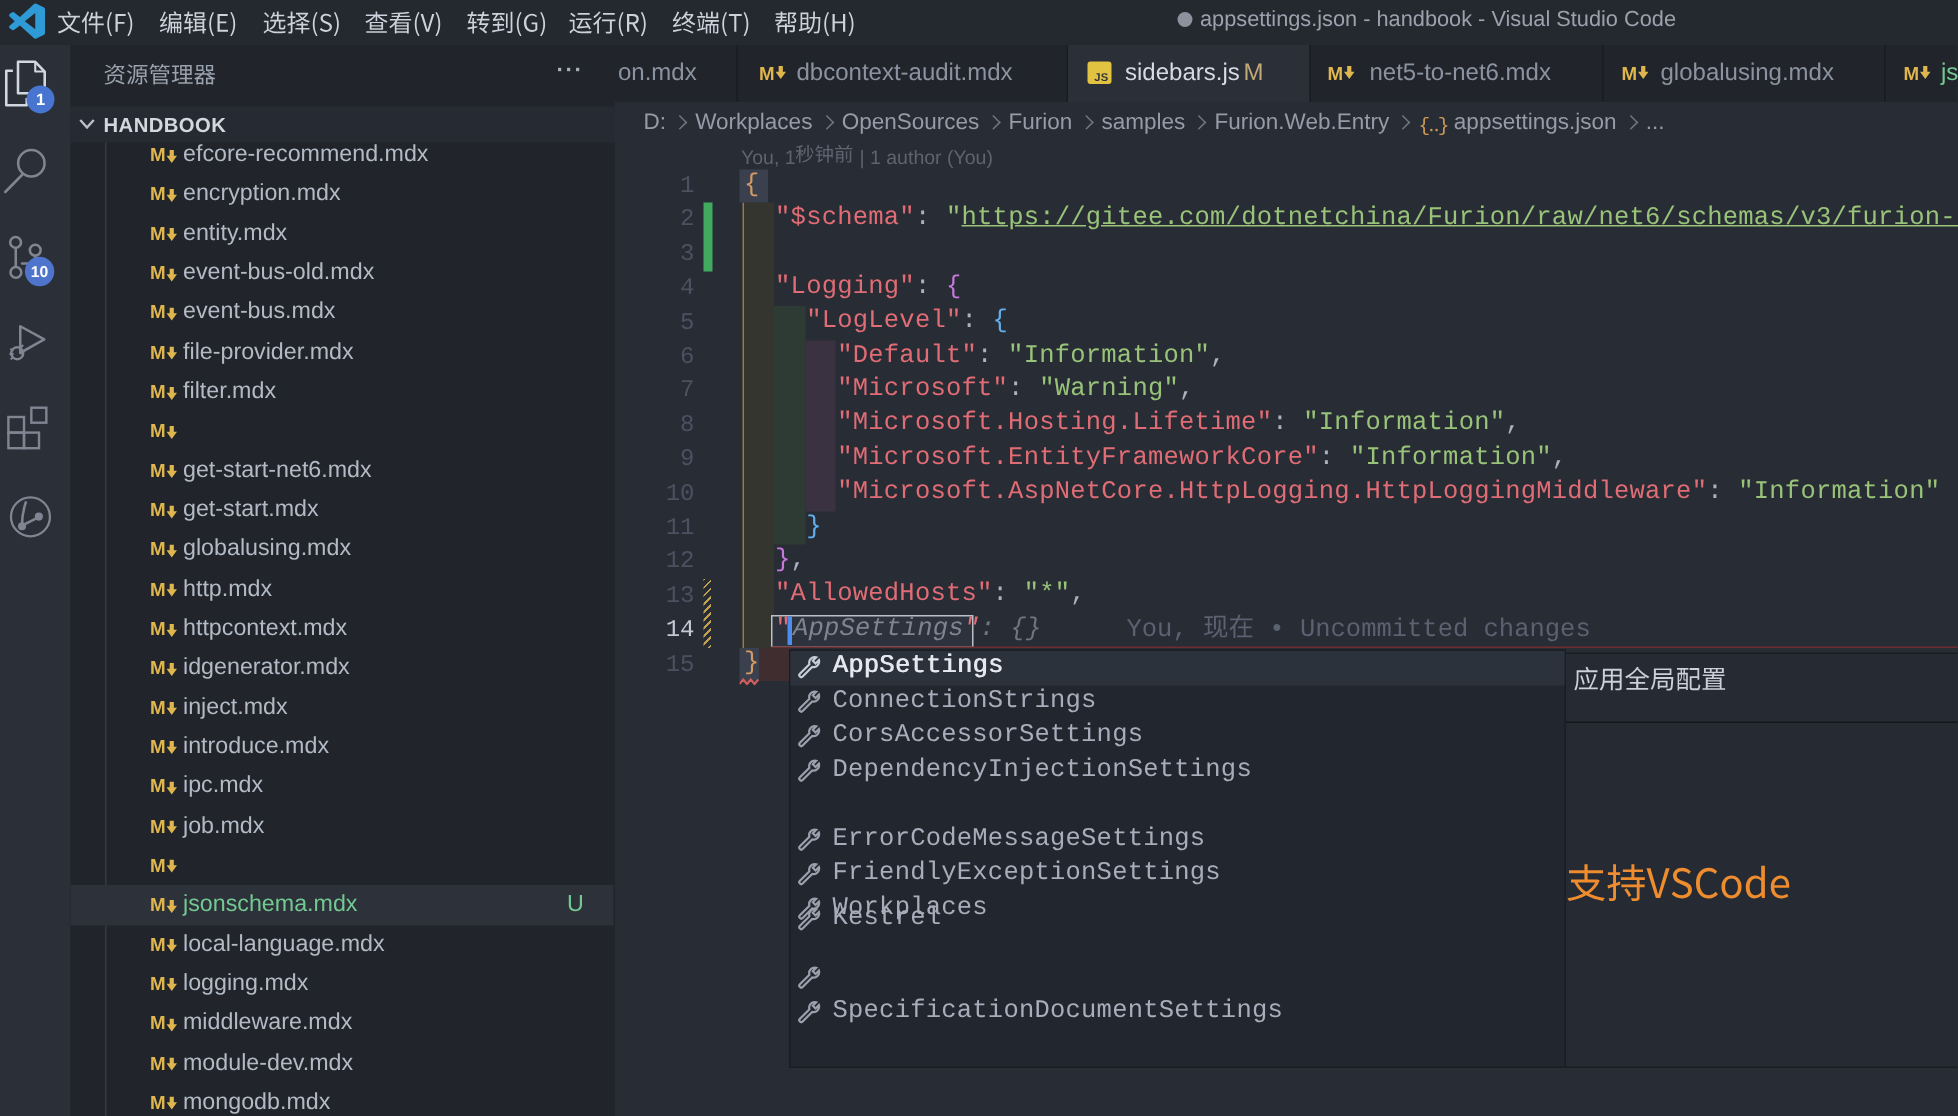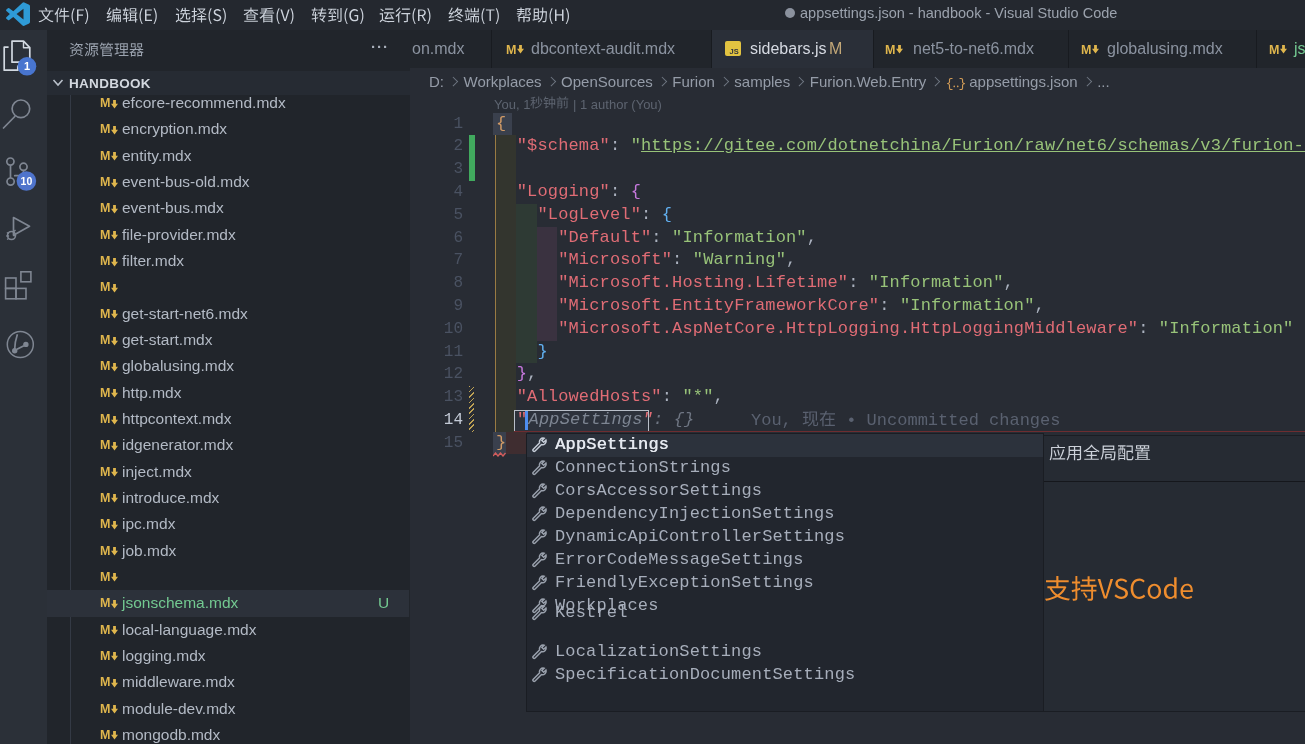--- a/index.html
+++ b/index.html
@@ -454,26 +454,20 @@
         <path fill="none" stroke="#9aa1ad" stroke-width="1.4" d="M9.2 6.9 L2.9 13.2 a1.2 1.2 0 0 1-1.7-1.7 L7.5 5.2 M7.2 5.5 a3.4 3.4 0 0 1 4.2-4.3 l-2.1 2.1 1.7 1.7 2.1-2.1 a3.4 3.4 0 0 1-4.3 4.2"></path>
       </svg>
       <span class="stext">CorsAccessorSettings</span>
     </div>
     <div class="srow" style="top:69.0px">
       <svg class="wrench" width="17" height="17" viewBox="0 0 16 16">
         <path fill="none" stroke="#9aa1ad" stroke-width="1.4" d="M9.2 6.9 L2.9 13.2 a1.2 1.2 0 0 1-1.7-1.7 L7.5 5.2 M7.2 5.5 a3.4 3.4 0 0 1 4.2-4.3 l-2.1 2.1 1.7 1.7 2.1-2.1 a3.4 3.4 0 0 1-4.3 4.2"></path>
       </svg>
       <span class="stext">DependencyInjectionSettings</span>
     </div>
-    <div class="srow" style="top:92.0px">
-      <svg class="wrench" width="17" height="17" viewBox="0 0 16 16">
-        <path fill="none" stroke="#9aa1ad" stroke-width="1.4" d="M9.2 6.9 L2.9 13.2 a1.2 1.2 0 0 1-1.7-1.7 L7.5 5.2 M7.2 5.5 a3.4 3.4 0 0 1 4.2-4.3 l-2.1 2.1 1.7 1.7 2.1-2.1 a3.4 3.4 0 0 1-4.3 4.2"></path>
-      </svg>
-      <span class="stext">DynamicApiControllerSettings</span>
-    </div>
     <div class="srow" style="top:115.0px">
       <svg class="wrench" width="17" height="17" viewBox="0 0 16 16">
         <path fill="none" stroke="#9aa1ad" stroke-width="1.4" d="M9.2 6.9 L2.9 13.2 a1.2 1.2 0 0 1-1.7-1.7 L7.5 5.2 M7.2 5.5 a3.4 3.4 0 0 1 4.2-4.3 l-2.1 2.1 1.7 1.7 2.1-2.1 a3.4 3.4 0 0 1-4.3 4.2"></path>
       </svg>
       <span class="stext">ErrorCodeMessageSettings</span>
     </div>
     <div class="srow" style="top:138.0px">
       <svg class="wrench" width="17" height="17" viewBox="0 0 16 16">
         <path fill="none" stroke="#9aa1ad" stroke-width="1.4" d="M9.2 6.9 L2.9 13.2 a1.2 1.2 0 0 1-1.7-1.7 L7.5 5.2 M7.2 5.5 a3.4 3.4 0 0 1 4.2-4.3 l-2.1 2.1 1.7 1.7 2.1-2.1 a3.4 3.4 0 0 1-4.3 4.2"></path>
       </svg>
@@ -488,21 +482,20 @@
     <div class="srow" style="top:168px">
       <svg class="wrench" width="17" height="17" viewBox="0 0 16 16">
         <path fill="none" stroke="#9aa1ad" stroke-width="1.4" d="M9.2 6.9 L2.9 13.2 a1.2 1.2 0 0 1-1.7-1.7 L7.5 5.2 M7.2 5.5 a3.4 3.4 0 0 1 4.2-4.3 l-2.1 2.1 1.7 1.7 2.1-2.1 a3.4 3.4 0 0 1-4.3 4.2"></path>
       </svg>
       <span class="stext">Kestrel</span>
     </div>
     <div class="srow" style="top:207.0px">
       <svg class="wrench" width="17" height="17" viewBox="0 0 16 16">
         <path fill="none" stroke="#9aa1ad" stroke-width="1.4" d="M9.2 6.9 L2.9 13.2 a1.2 1.2 0 0 1-1.7-1.7 L7.5 5.2 M7.2 5.5 a3.4 3.4 0 0 1 4.2-4.3 l-2.1 2.1 1.7 1.7 2.1-2.1 a3.4 3.4 0 0 1-4.3 4.2"></path>
       </svg>
-      <span class="stext">LocalizationSettings</span>
     </div>
     <div class="srow" style="top:230.0px">
       <svg class="wrench" width="17" height="17" viewBox="0 0 16 16">
         <path fill="none" stroke="#9aa1ad" stroke-width="1.4" d="M9.2 6.9 L2.9 13.2 a1.2 1.2 0 0 1-1.7-1.7 L7.5 5.2 M7.2 5.5 a3.4 3.4 0 0 1 4.2-4.3 l-2.1 2.1 1.7 1.7 2.1-2.1 a3.4 3.4 0 0 1-4.3 4.2"></path>
       </svg>
       <span class="stext">SpecificationDocumentSettings</span>
     </div>
   </div>
 <div class="a" style="left:1044px;top:434.5px;width:261px;height:277.5px;background:#262b33;border-top:1px solid #1a1d23;border-bottom:1px solid #1a1d23"></div>
 <div class="a" style="left:1049px;top:444px;"><svg width="102" height="18" viewBox="0 0 102 18">

